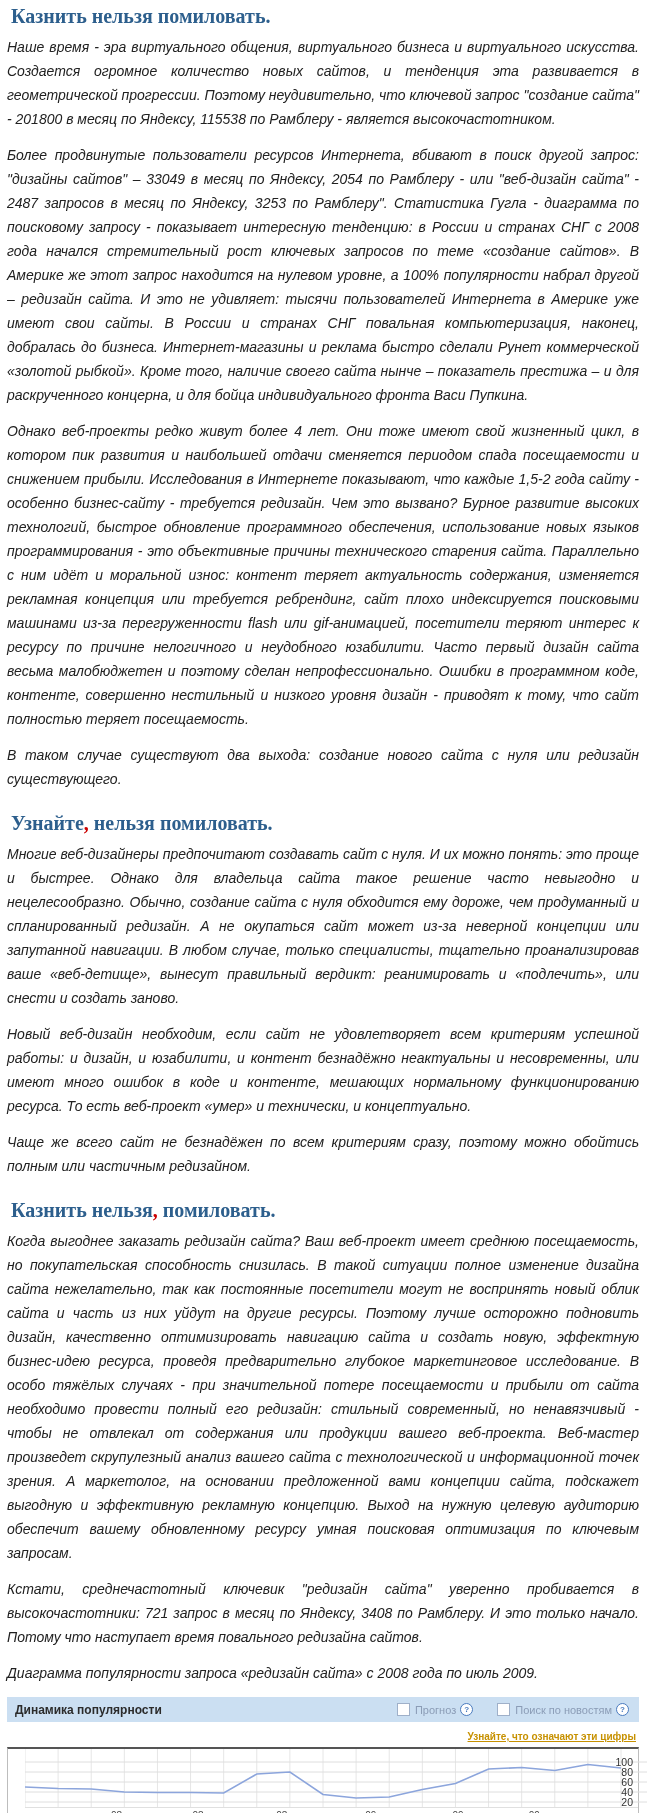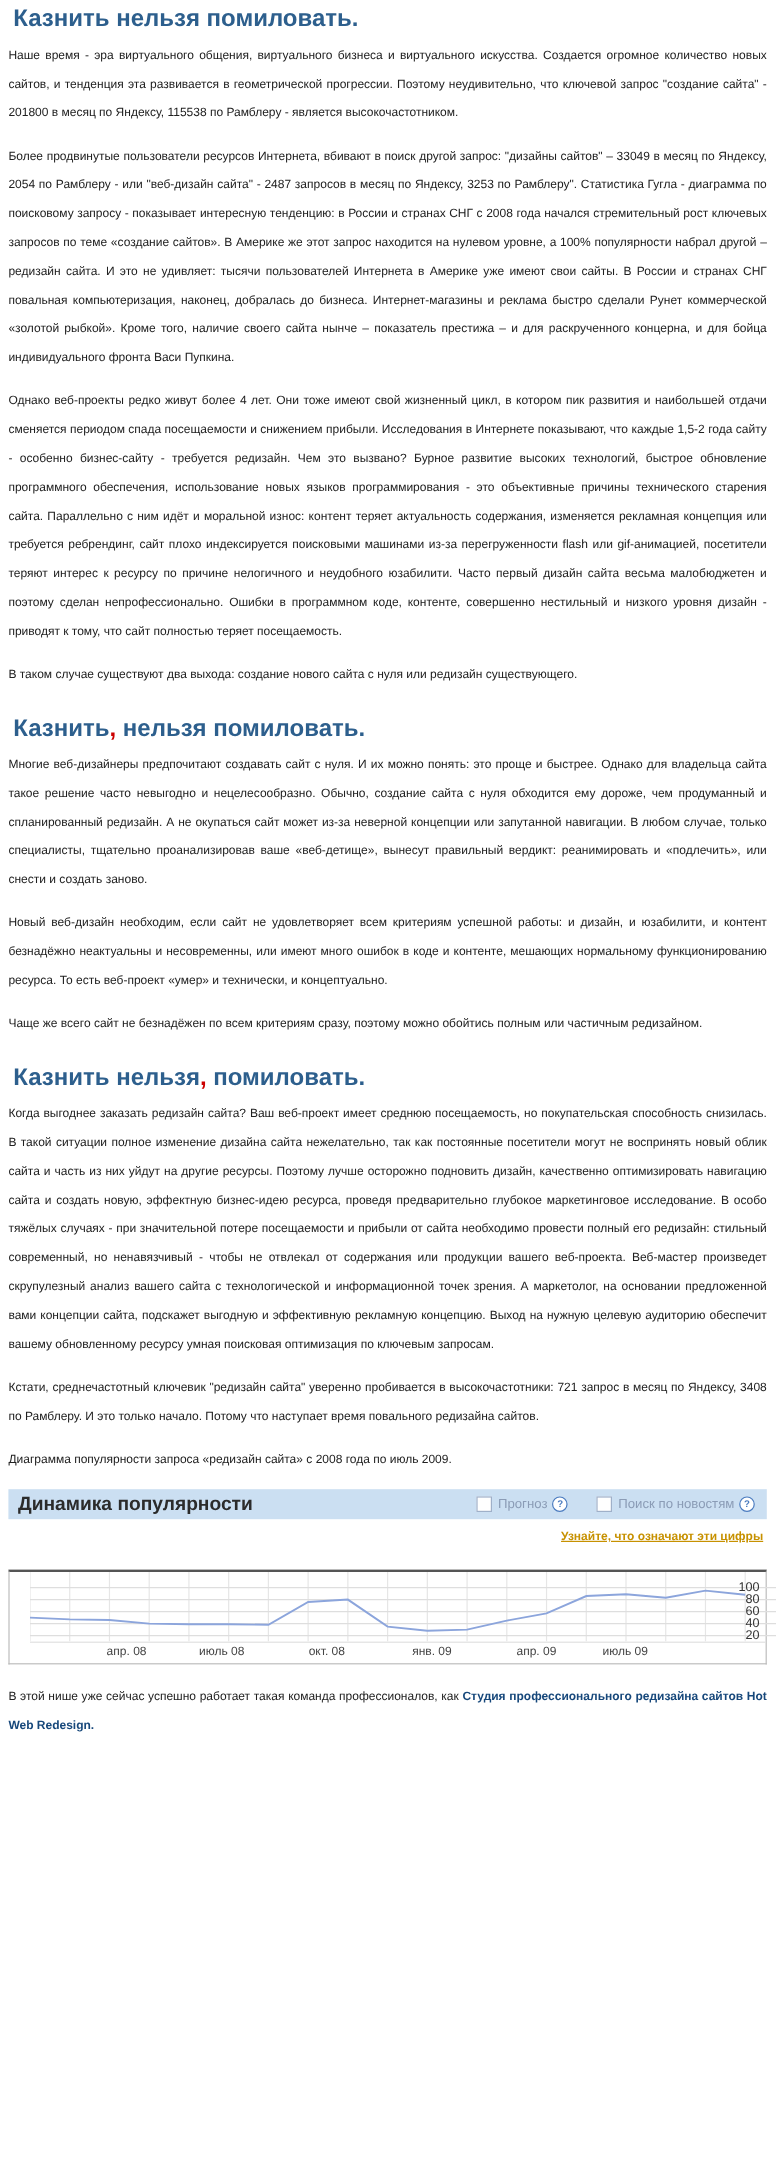--- a/index.html
+++ b/index.html
@@ -1,40 +1,40 @@
 <!DOCTYPE html>
 <html lang="ru"><head>
 <meta charset="utf-8">
 <style>
   html,body { margin:0; padding:0; background:#ffffff; }
   .doc { width:647px; box-sizing:border-box; padding:4px 8px 10px 7px;
          font-family:"Liberation Sans", sans-serif; color:#212121; }
-  h2 { font-family:Liberation Sans, sans-serif; font-weight:bold; font-size:20px;
+  h2 { font-family:Liberation Serif, serif; font-weight:bold; font-size:20px;
        color:#2D5F8D; margin:20px 0 7px 4px; line-height:24px; }
   #blocks-before h2:first-child { margin-top:0; }
-  p { font-size:10px; line-height:24px; text-align:justify; margin:0 0 12px 0; }
+  p { font-size:14px; line-height:24px; text-align:justify; margin:0 0 12px 0;font-style:italic; }
   .s-n { }
   .s-r { color:#CC0000; }
   .s-bb { font-weight:bold; color:#17487B; }
 
   
   .chart { margin:4px 0 16px 0; }
   .chart-header { background:#CBDFF2; height:25px; display:flex; align-items:center;
                   justify-content:space-between; padding:0 10px 0 8px; }
-  .chart-title { font-size:16px; font-weight:bold; color:#2b2b2b; }
+  .chart-title { font-size:12px; font-weight:bold; color:#2b2b2b; }
   .chart-controls { display:flex; align-items:center; }
   .chart-controls label { display:inline-flex; align-items:center; margin-left:24px;
                           font-size:11px; color:#8B9CB6; cursor:pointer; }
   .cb { width:11px; height:11px; background:#fff; border:1px solid #9FB0C9;
         display:inline-block; margin-right:5px; }
   .qmark { display:inline-block; width:11px; height:11px; margin-left:4px;
            border:1px solid #4A7BBF; border-radius:50%; color:#4A7BBF;
            font-size:8px; line-height:11px; text-align:center; font-weight:bold;
            background:#fff; }
-  .linkrow { text-align:right; padding:4px 3px 20px 0; }
+  .linkrow { text-align:right; padding:4px 3px 3px 0; }
   .linkrow a { font-size:10px; font-weight:bold; color:#C79100;
                text-decoration:underline; cursor:pointer; }
   .chart-body { border:1px solid #bdbdbd; border-top:2px solid #555; background:#fff;padding-left:17px; }
   .plotwrap { position:relative; height:58px; }
   .plotwrap svg { display:block; }
   .ytick { position:absolute; right:5px; font-size:10.5px; color:#333; line-height:11px; }
   .xticks { position:relative; height:17px; border-top:1px solid #e0e0e0; }
   .xtick { position:absolute; top:2px; font-size:10px; color:#444; white-space:nowrap;
            transform:translateX(-50%); }
 </style>
@@ -42,21 +42,21 @@
 <body>
 
 <div class="doc">
 
   <div id="blocks-before">
       <h2><span class="s-n">Казнить нельзя помиловать.</span></h2>
       <p><span class="s-n">Наше время - эра виртуального общения, виртуального бизнеса и виртуального искусства. Создается огромное количество новых сайтов, и тенденция эта развивается в геометрической прогрессии.  Поэтому неудивительно, что ключевой запрос "создание сайта" - 201800 в месяц по Яндексу, 115538 по Рамблеру - является высокочастотником.</span></p>
       <p><span class="s-n">Более продвинутые пользователи ресурсов Интернета, вбивают в поиск другой запрос: "дизайны сайтов" – 33049 в месяц по Яндексу,  2054 по Рамблеру -  или "веб-дизайн сайта" - 2487 запросов в месяц по Яндексу, 3253 по Рамблеру".  Статистика Гугла  - диаграмма по поисковому запросу - показывает интересную тенденцию: в России и странах СНГ с 2008 года начался стремительный рост ключевых запросов по теме «создание сайтов». В Америке же этот запрос находится на нулевом уровне, а 100% популярности набрал другой – редизайн сайта. И это не удивляет: тысячи пользователей Интернета в Америке уже имеют свои сайты. В России и странах СНГ повальная компьютеризация, наконец, добралась до бизнеса. Интернет-магазины и реклама быстро сделали Рунет коммерческой «золотой рыбкой». Кроме того, наличие своего сайта нынче – показатель престижа – и для раскрученного концерна, и  для бойца индивидуального фронта  Васи Пупкина.</span></p>
       <p><span class="s-n">Однако веб-проекты редко живут более 4 лет. Они тоже имеют свой жизненный цикл, в котором пик развития и наибольшей отдачи сменяется периодом спада посещаемости и снижением прибыли. Исследования в Интернете показывают, что каждые 1,5-2 года сайту - особенно бизнес-сайту - требуется редизайн. Чем это вызвано? Бурное развитие высоких технологий, быстрое обновление программного обеспечения, использование новых языков программирования - это объективные причины технического старения сайта. Параллельно с ним идёт и моральной износ: контент теряет актуальность содержания, изменяется рекламная концепция или требуется ребрендинг, сайт плохо индексируется поисковыми машинами из-за перегруженности flash или gif-анимацией, посетители теряют интерес к ресурсу по причине нелогичного и неудобного юзабилити. Часто первый дизайн сайта весьма малобюджетен и поэтому сделан непрофессионально. Ошибки в программном коде,  контенте, совершенно нестильный и низкого уровня дизайн - приводят к тому, что сайт полностью теряет посещаемость.</span></p>
       <p><span class="s-n">В таком случае существуют два выхода: создание нового сайта с нуля или редизайн существующего.</span></p>
-      <h2><span class="s-n">Казнить</span><span class="s-r">,</span><span class="s-n"> нельзя помиловать.</span></h2>
+      <h2><span class="s-n">Узнайте</span><span class="s-r">,</span><span class="s-n"> нельзя помиловать.</span></h2>
       <p><span class="s-n">Многие веб-дизайнеры предпочитают создавать сайт с нуля. И их можно понять: это проще и быстрее. Однако для владельца сайта такое решение часто невыгодно и нецелесообразно. Обычно, создание сайта с нуля обходится ему дороже, чем продуманный и спланированный редизайн. А не окупаться сайт может из-за неверной концепции или запутанной навигации. В любом случае, только специалисты, тщательно проанализировав ваше «веб-детище», вынесут правильный вердикт: реанимировать и «подлечить», или снести и создать заново.</span></p>
       <p><span class="s-n">Новый веб-дизайн необходим, если сайт не удовлетворяет всем критериям успешной работы: и дизайн, и юзабилити, и контент безнадёжно неактуальны и несовременны, или имеют много ошибок в коде и контенте, мешающих нормальному функционированию ресурса. То есть веб-проект «умер» и технически, и концептуально.</span></p>
       <p><span class="s-n">Чаще же всего сайт не безнадёжен по всем критериям сразу, поэтому можно обойтись полным или частичным редизайном.</span></p>
       <h2><span class="s-n">Казнить нельзя</span><span class="s-r">,</span><span class="s-n"> помиловать.</span></h2>
       <p><span class="s-n">Когда выгоднее заказать редизайн сайта? Ваш веб-проект имеет среднюю посещаемость, но покупательская способность снизилась. В такой ситуации полное изменение дизайна сайта нежелательно, так как постоянные посетители могут не воспринять новый облик сайта и часть из них уйдут на другие ресурсы. Поэтому лучше осторожно подновить дизайн, качественно оптимизировать навигацию сайта и создать новую, эффектную бизнес-идею ресурса, проведя предварительно глубокое маркетинговое исследование. В особо тяжёлых случаях - при значительной потере посещаемости и прибыли от сайта необходимо провести полный его редизайн: стильный современный, но ненавязчивый - чтобы не отвлекал от содержания или продукции вашего веб-проекта. Веб-мастер произведет скрупулезный анализ вашего сайта с технологической и информационной точек зрения. А маркетолог, на основании предложенной вами концепции  сайта, подскажет выгодную и эффективную рекламную концепцию. Выход на нужную целевую аудиторию обеспечит вашему обновленному ресурсу умная поисковая оптимизация по ключевым запросам.</span></p>
       <p><span class="s-n">Кстати, среднечастотный ключевик "редизайн сайта" уверенно пробивается в высокочастотники: 721 запрос в месяц по Яндексу, 3408 по Рамблеру. И это только начало. Потому что наступает время повального редизайна сайтов.</span></p>
       <p><span class="s-n">Диаграмма популярности запроса «редизайн сайта» с 2008 года по июль 2009.</span></p>
     </div>
 
   <div class="chart">

